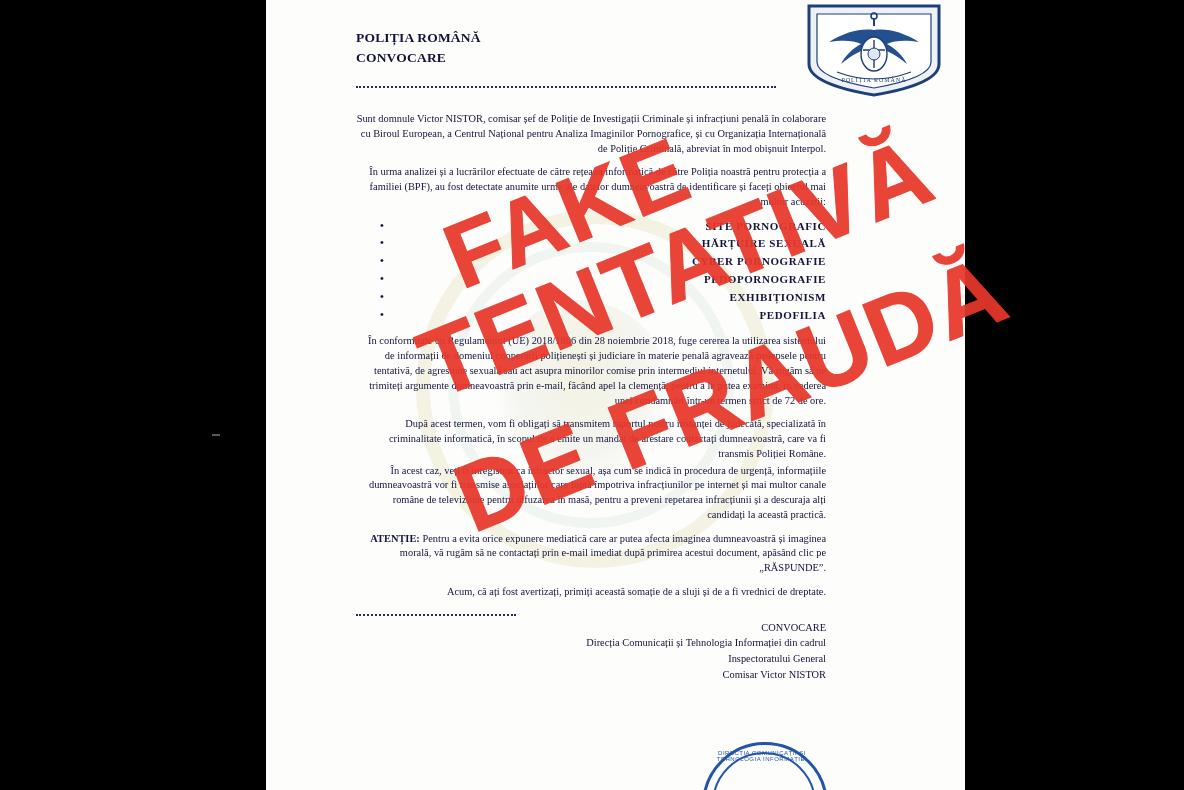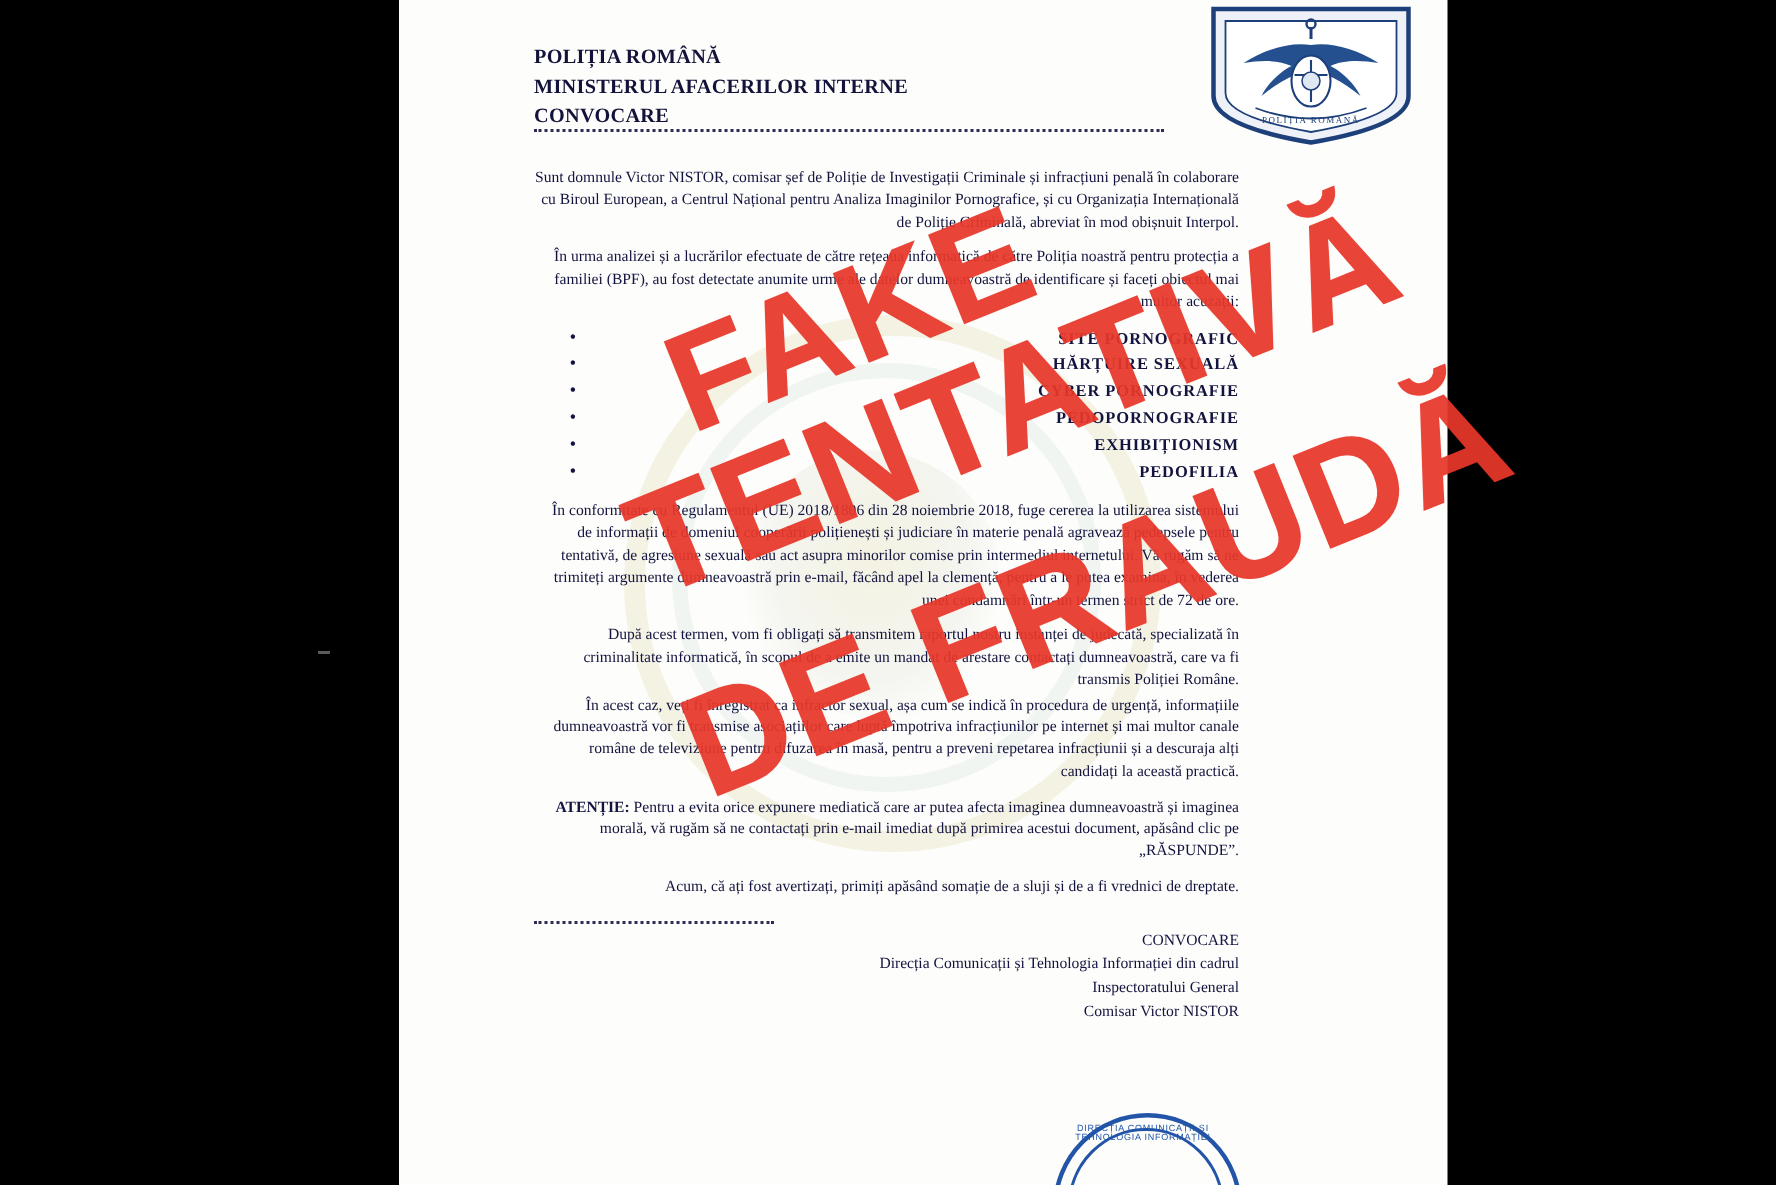--- a/index.html
+++ b/index.html
@@ -239,21 +239,20 @@
         <ellipse cx="73" cy="52" rx="13" ry="17" fill="#ffffff" stroke="#1d3f7a" stroke-width="1.4"></ellipse>
         <path d="M73 38 L73 66 M62 48 L84 48" stroke="#1d3f7a" stroke-width="1.4"></path>
         <circle cx="73" cy="52" r="6" fill="#dfe7f3" stroke="#1d3f7a" stroke-width="1"></circle>
         <path d="M36 70 Q73 84 110 70" fill="none" stroke="#1d3f7a" stroke-width="1.2"></path>
         <text x="73" y="80" font-family="Liberation Serif, serif" font-size="6" fill="#1d3f7a" text-anchor="middle" letter-spacing="1">POLIȚIA ROMÂNĂ</text>
       </svg>
     </div>
 
     <div class="doc-header">
       <div>POLIȚIA ROMÂNĂ</div>
-      <div>MINISTERUL AFACERILOR INTERNE</div>
       <div>CONVOCARE</div>
     </div>
     <div class="header-rule"></div>
 
     <div class="doc-body">
       <p>Sunt domnule Victor NISTOR, comisar șef de Poliție de Investigații Criminale și infracțiuni penală în colaborare cu Biroul European, a Centrul Național pentru Analiza Imaginilor Pornografice, și cu Organizația Internațională de Poliție Criminală, abreviat în mod obișnuit Interpol.</p>
       <p class="tight">În urma analizei și a lucrărilor efectuate de către rețeaua informatică de către Poliția noastră pentru protecția a familiei (BPF), au fost detectate anumite urme ale datelor dumneavoastră de identificare și faceți obiectul mai multor acuzații:</p>
 
       <ul class="crime-list">
         <li>SITE PORNOGRAFIC</li>
@@ -261,21 +260,21 @@
         <li>CYBER PORNOGRAFIE</li>
         <li>PEDOPORNOGRAFIE</li>
         <li>EXHIBIȚIONISM</li>
         <li>PEDOFILIA</li>
       </ul>
 
       <p>În conformitate cu Regulamentul (UE) 2018/1806 din 28 noiembrie 2018, fuge cererea la utilizarea sistemului de informații de domeniul cooperării polițienești și judiciare în materie penală agravează pedepsele pentru tentativă, de agresiune sexuală sau act asupra minorilor comise prin intermediul internetului. Vă rugăm să ne trimiteți argumente dumneavoastră prin e-mail, făcând apel la clemență, pentru a le putea examina, în vederea unei condamnări într-un termen strict de 72 de ore.</p>
       <p class="tight">După acest termen, vom fi obligați să transmitem raportul nostru instanței de judecată, specializată în criminalitate informatică, în scopul de a emite un mandat de arestare contactați dumneavoastră, care va fi transmis Poliției Române.</p>
       <p>În acest caz, veți fi înregistrat ca infractor sexual, așa cum se indică în procedura de urgență, informațiile dumneavoastră vor fi transmise asociațiilor care luptă împotriva infracțiunilor pe internet și mai multor canale române de televiziune pentru difuzarea în masă, pentru a preveni repetarea infracțiunii și a descuraja alți candidați la această practică.</p>
       <p><span class="attention-lead">ATENȚIE:</span><span> Pentru a evita orice expunere mediatică care ar putea afecta imaginea dumneavoastră și imaginea morală, vă rugăm să ne contactați prin e-mail imediat după primirea acestui document, apăsând clic pe „RĂSPUNDE”.</span></p>
-      <p>Acum, că ați fost avertizați, primiți apăsând somație de a sluji și de a fi vrednici de dreptate.</p>
+      <p>Acum, că ați fost avertizați, primiți această somație de a sluji și de a fi vrednici de dreptate.</p>
 
       <div class="sig-rule"></div>
       <div class="sig-block">
         <div>CONVOCARE</div>
         <div>Direcția Comunicații și Tehnologia Informației din cadrul</div>
         <div>Inspectoratului General</div>
         <div>Comisar Victor NISTOR</div>
       </div>
     </div>
 

